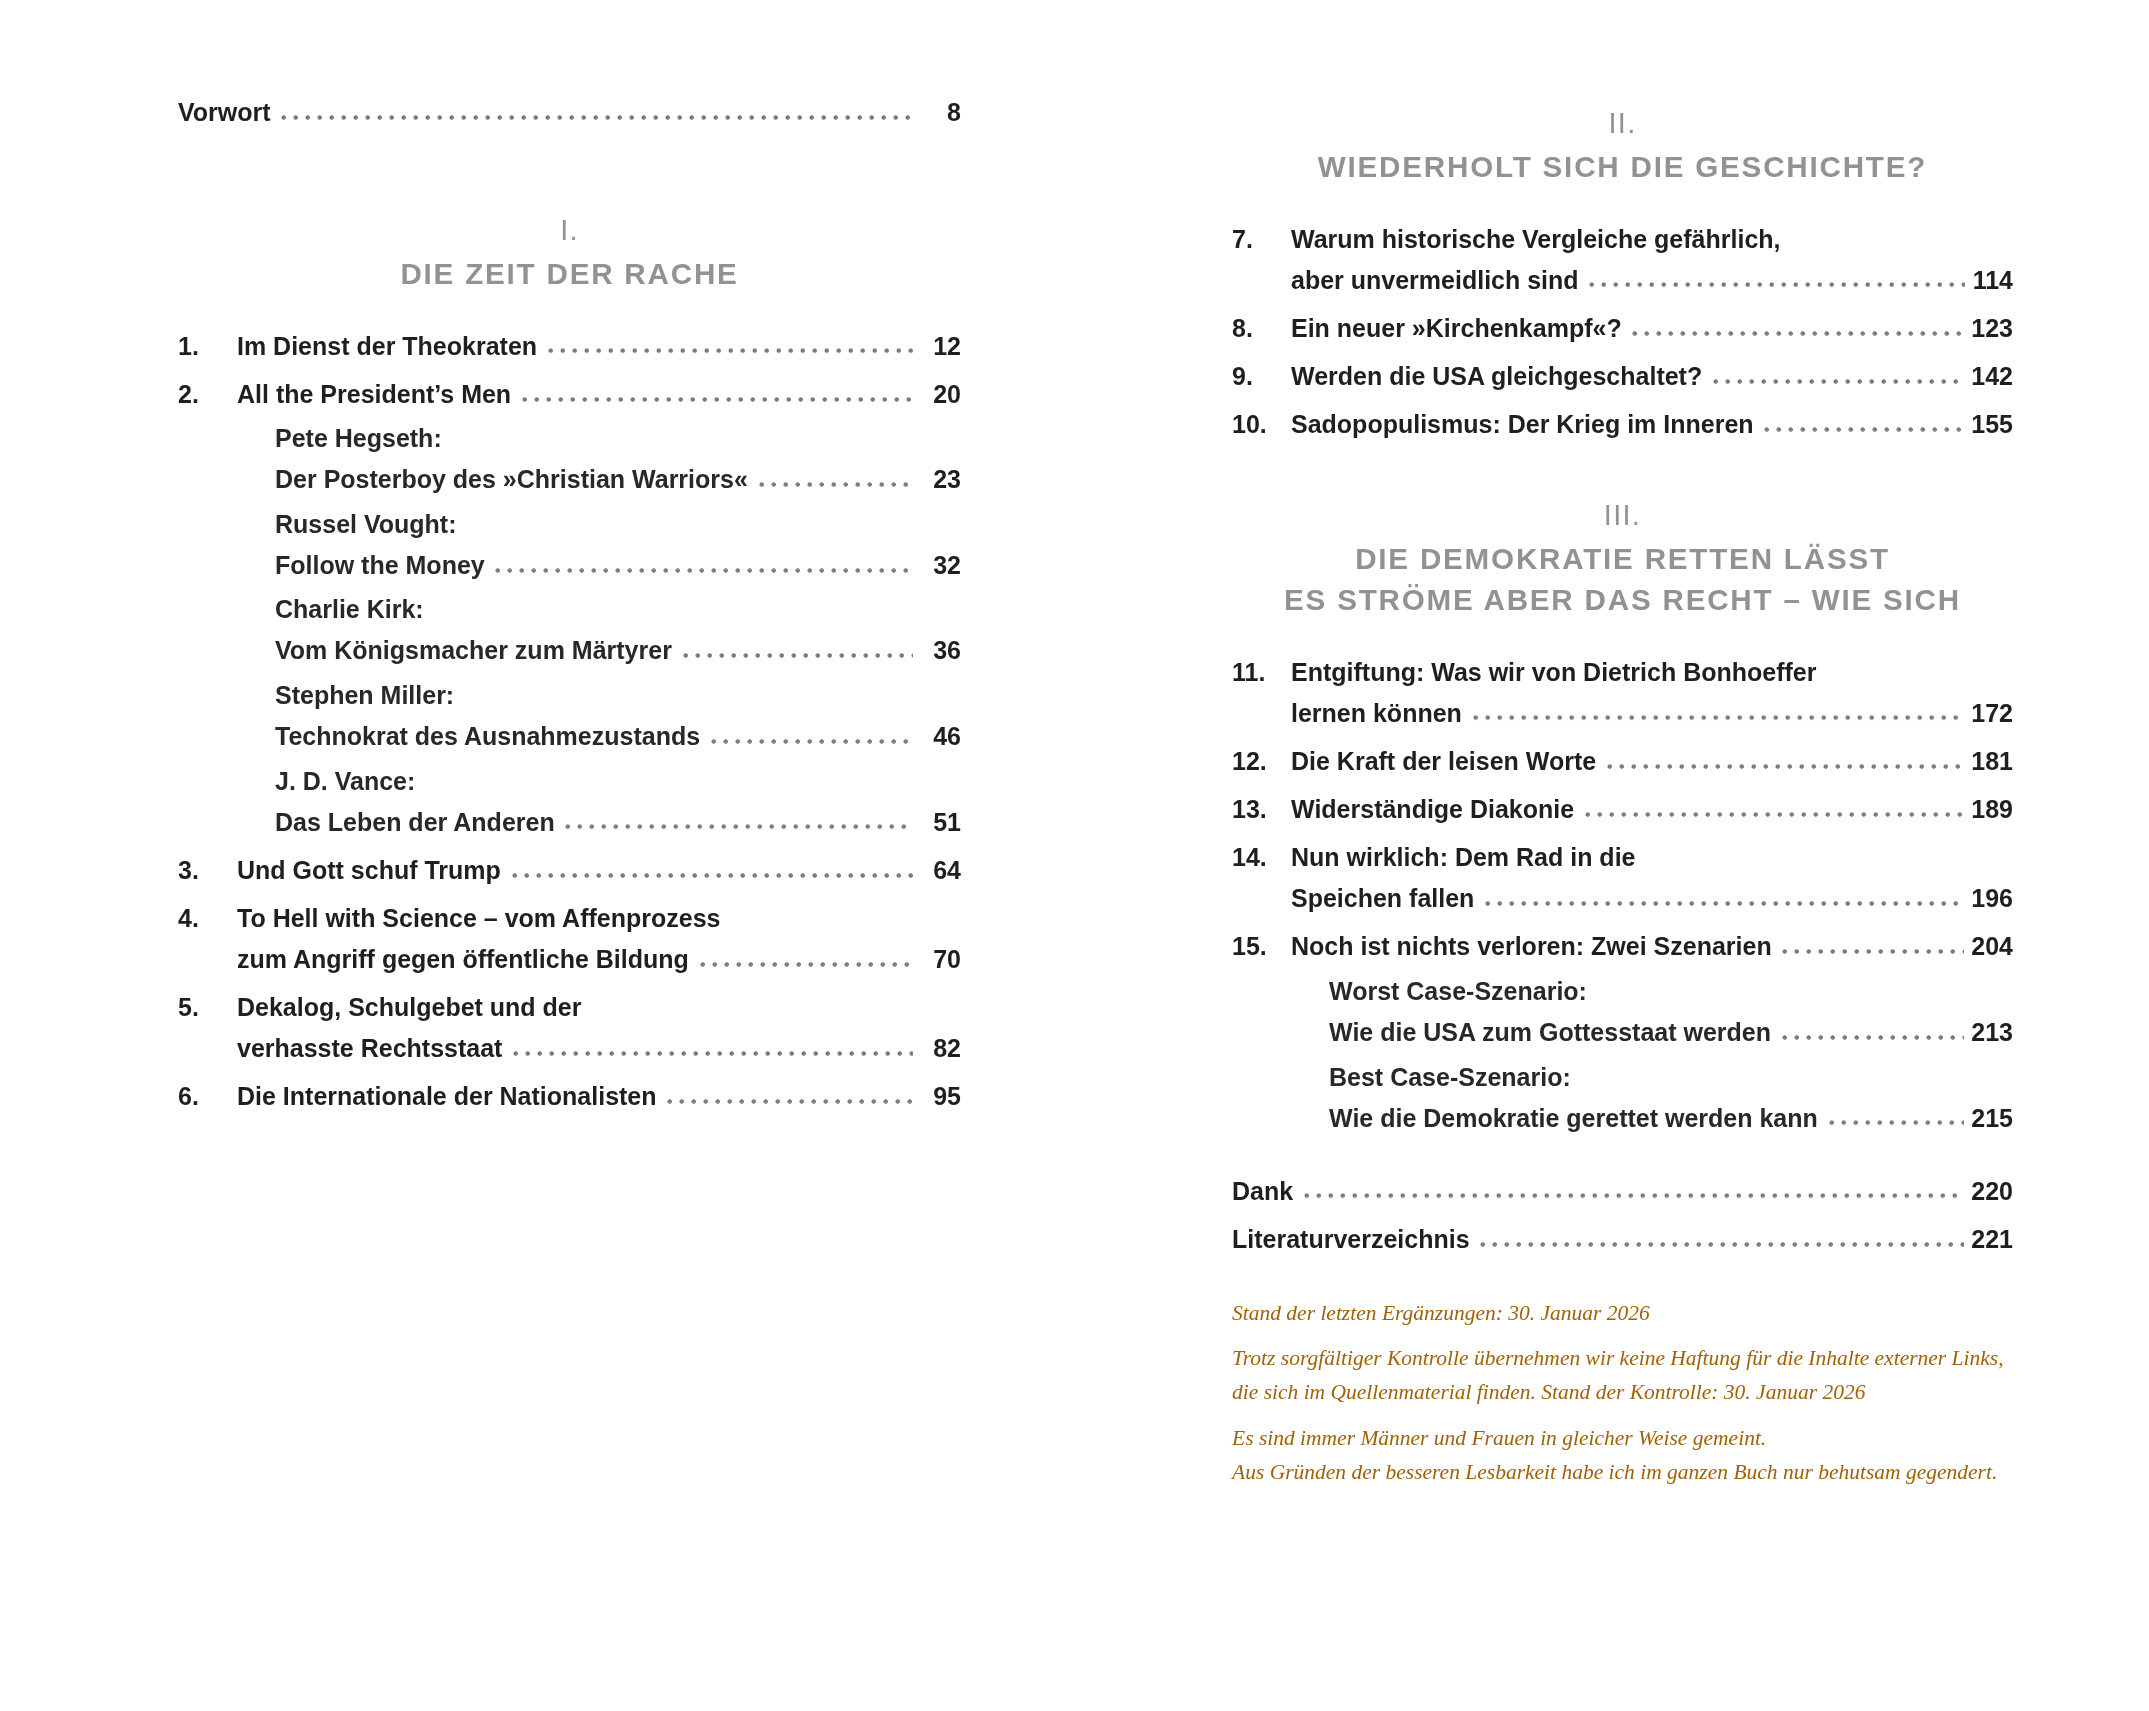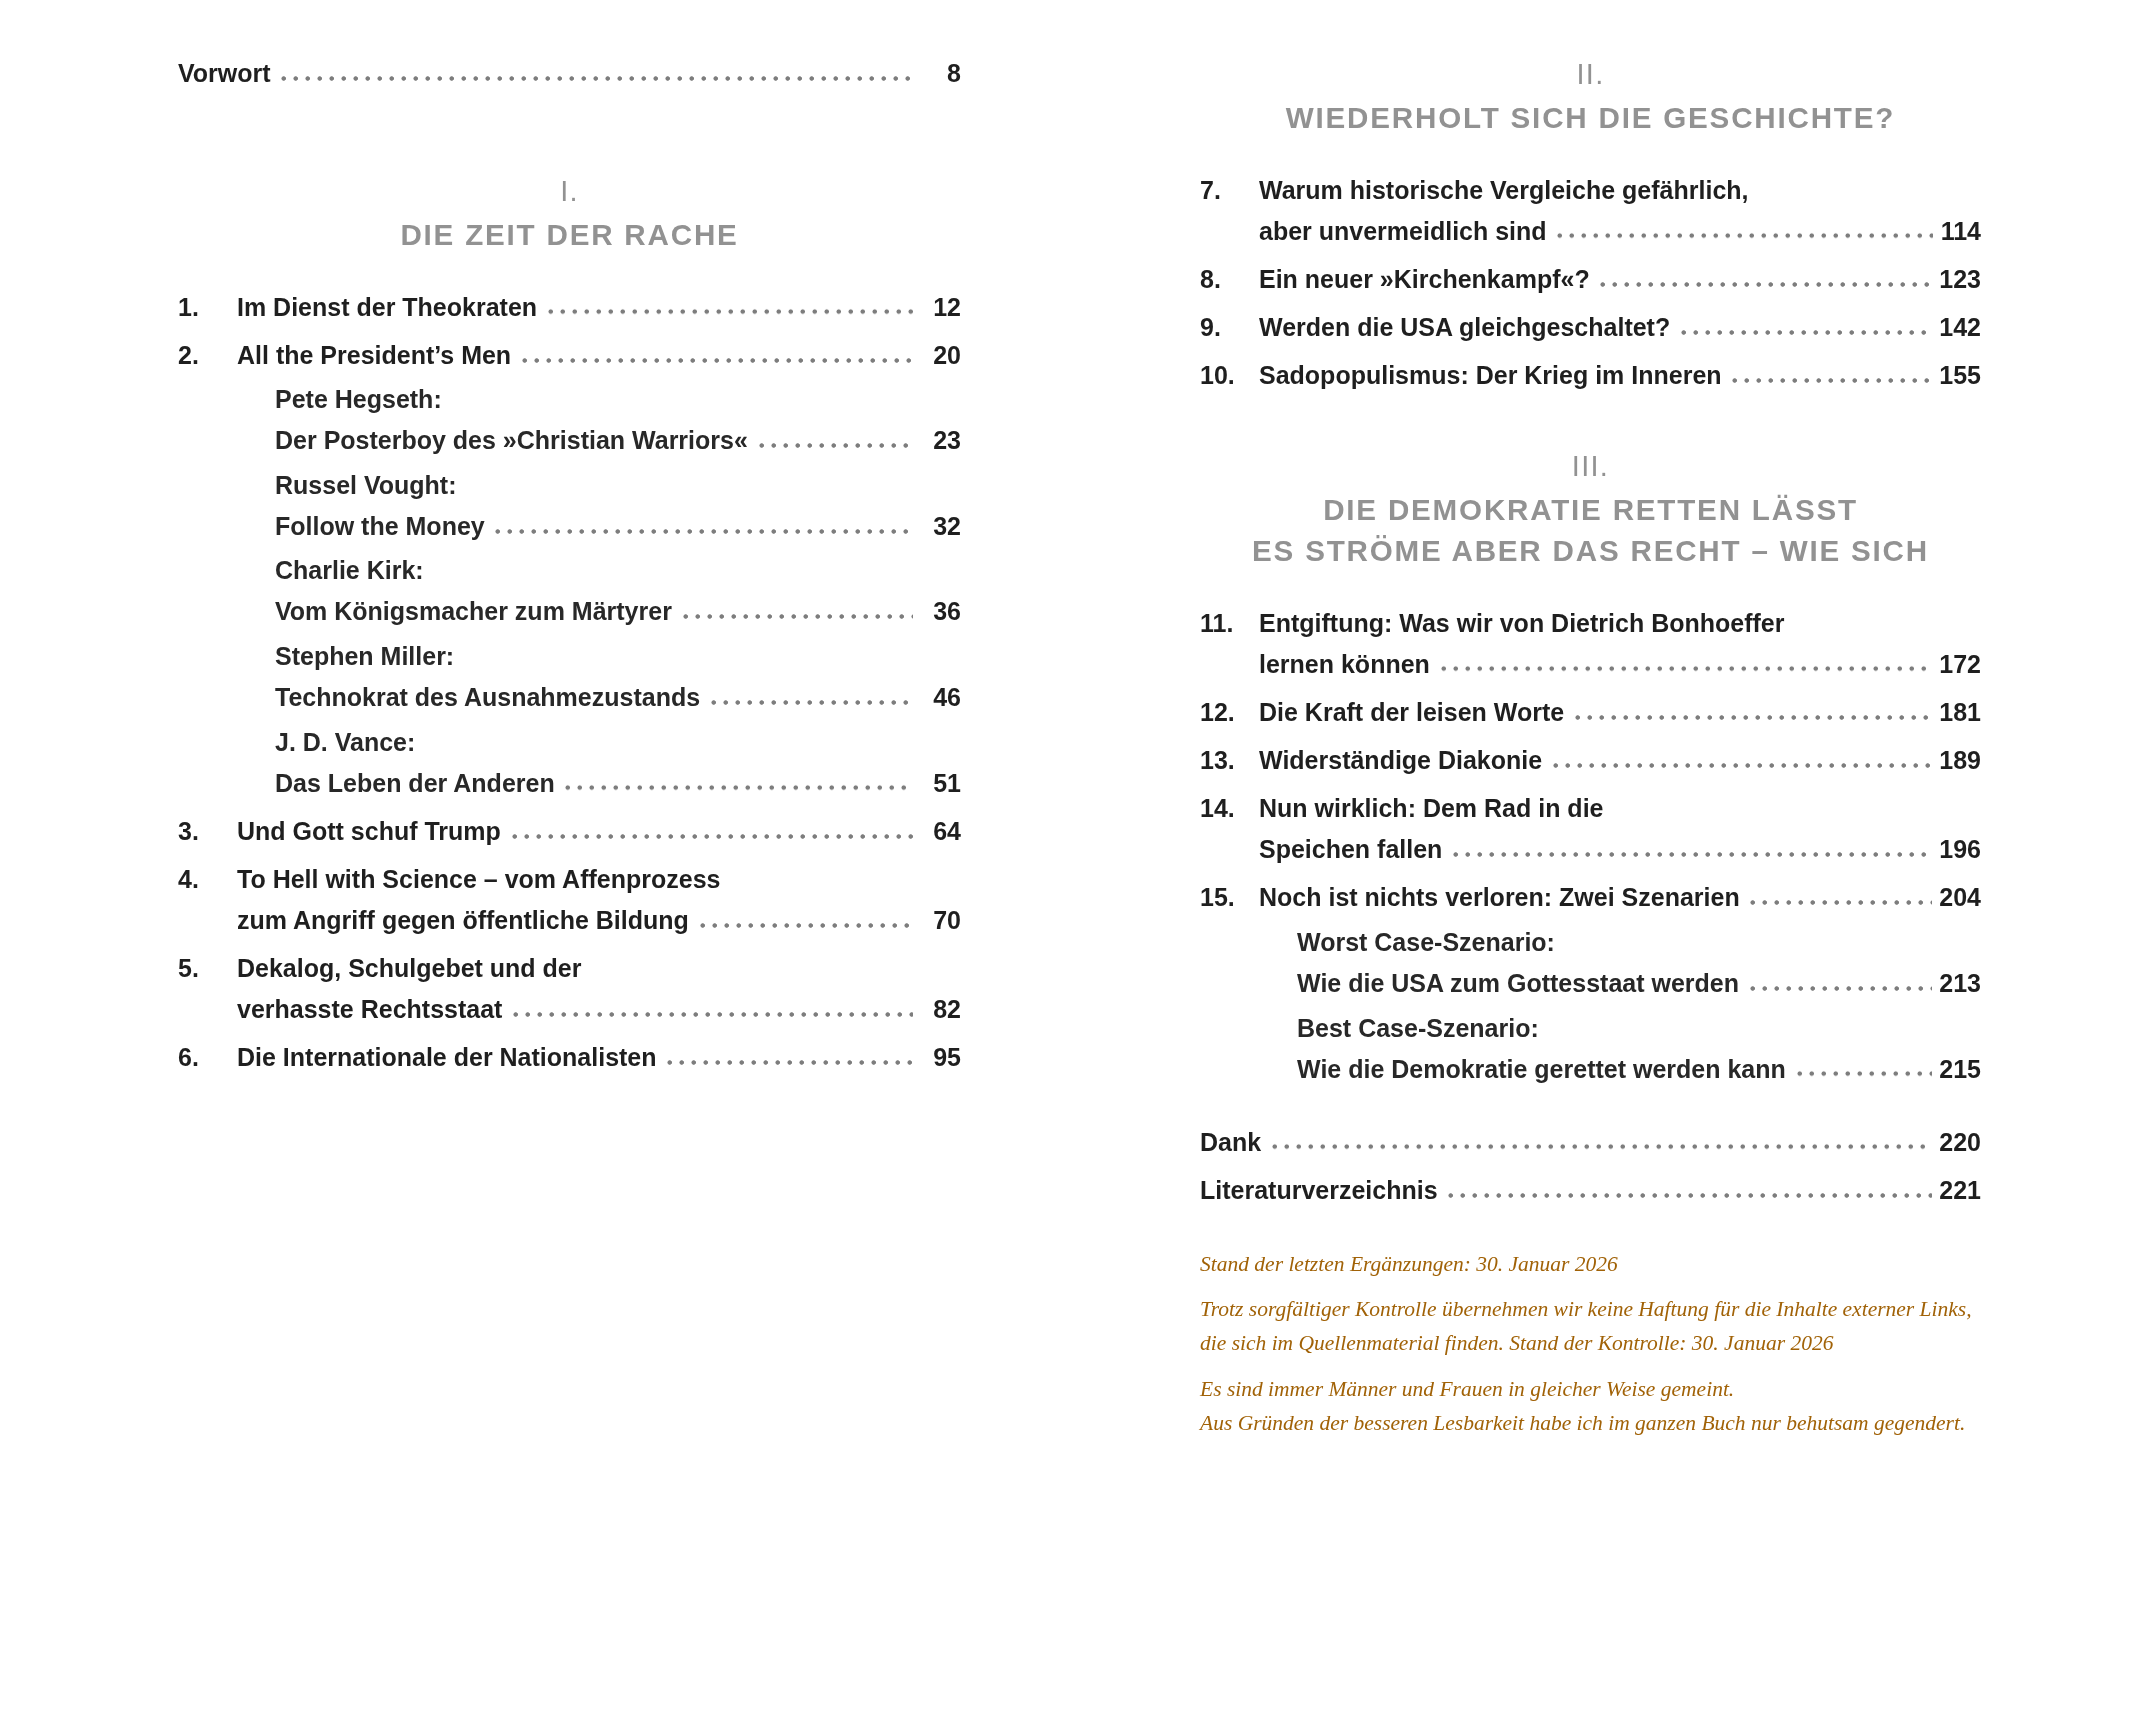--- a/index.html
+++ b/index.html
@@ -8,21 +8,21 @@
     width: 2149px;
     height: 1711px;
     background: #ffffff;
     font-family: "Liberation Sans", sans-serif;
     color: var(--text, #1f1f1f);
     overflow: hidden;
   }
   .spread { position: relative; width: 2149px; height: 1711px; }
   .page-col { position: absolute; top: 0; }
   #left-page  { left: 178px;  width: 783px; }
-  #right-page { left: 1200px; width: 781px; padding-top: 56px; box-sizing: border-box; }
+  #right-page { left: 1232px; width: 781px; padding-top: 105px; box-sizing: border-box; }
 
   .title {
     margin: 0;
     padding-top: 116px;
     text-align: center;
     font-size: 42px;
     line-height: 50px;
     font-weight: 700;
     letter-spacing: 0.4px;
     color: var(--text, #1f1f1f);
@@ -65,21 +65,21 @@
     line-height: 41px;
     font-weight: 700;
     color: var(--heading, #929292);
     letter-spacing: 1.8px;
     white-space: nowrap;
   }
   .entries { margin-top: 32px; }
   .entry { margin-top: 7.2px; }
   .subentry { margin-top: 3.6px; }
 
-  #front-matter { margin-top: 53px; }
+  #front-matter { margin-top: 92px; }
   #left-page .section { margin-top: 79px; }
   #right-page .section + .section { margin-top: 52px; }
 
   #back-matter { margin-top: 32px; }
   #back-matter .toc-line { margin-top: 7.2px; }
 
   
   #notes { margin-top: 36px; }
   .note { margin-top: 11.6px; }
   .note:first-child { margin-top: 0; }

